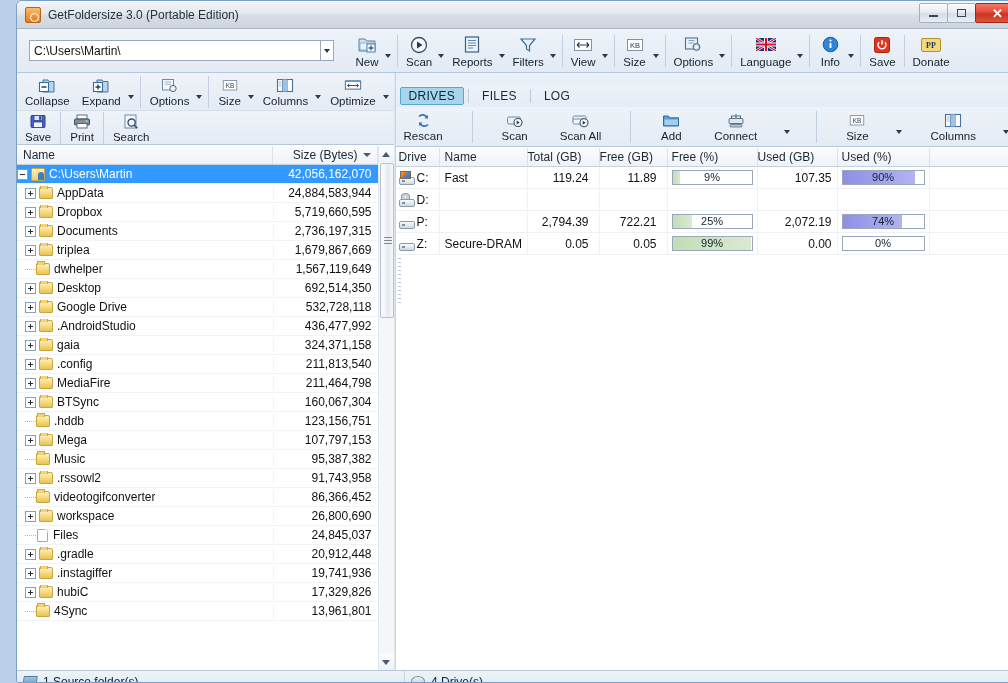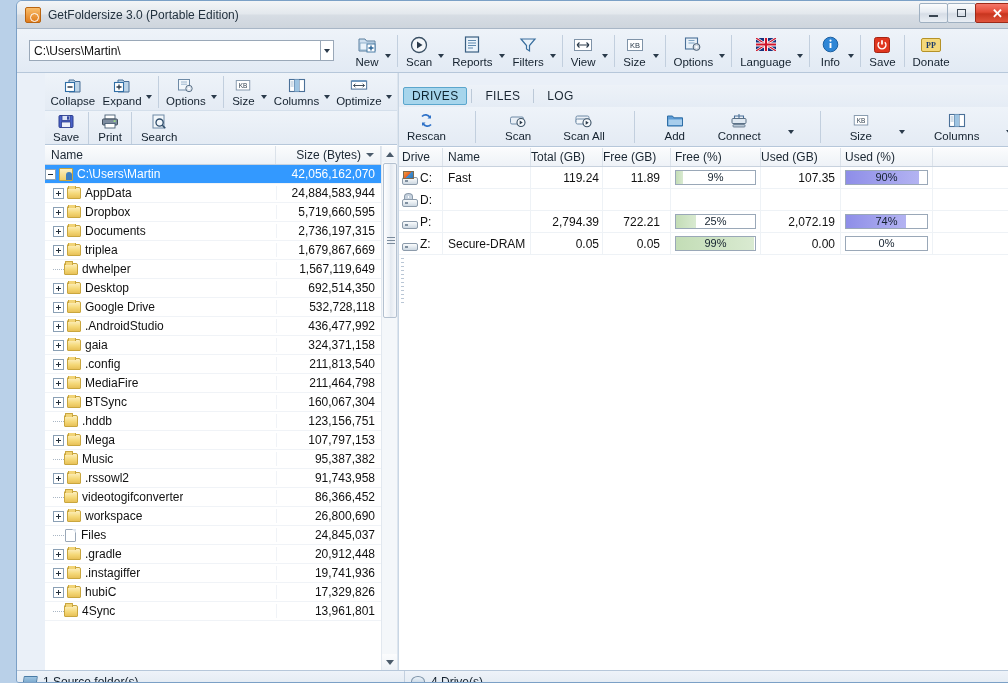--- a/index.html
+++ b/index.html
@@ -149,21 +149,20 @@
   
   .body-split {
     display: flex;
     height: 597px;
   }
   .left-pane {
     width: 380px;
     display: flex;
     flex-direction: column;
     background: #eaf0f8;
-    padding-left: 28px;
   }
   .splitter {
     width: 9px;
     background: linear-gradient(to bottom,#f0f4f9,#e6ecf4);
     position: relative;
     border-left: 1px solid #dde5ee;
     border-right: 1px solid #c9d6e4;
   }
   .splitter-grip {
     position: absolute;
@@ -413,21 +412,21 @@
     display: flex;
     height: 22px;
     font-size: 12px;
     color: #111;
     align-items: center;
     border-bottom: 1px solid #eef2f6;
   }
   .drow > div { border-right: 1px solid #eef2f6; height: 22px; display: flex; align-items: center; }
   .c-drive { width: 44px; padding-left: 3px; }
   .c-name  { width: 88px; padding-left: 5px; }
-  .c-total { width: 72px; justify-content: flex-end; padding-right: 3px; }
+  .c-total { width: 72px; justify-content: flex-end; padding-right: 10px; }
   .c-free  { width: 68px; justify-content: flex-end; padding-right: 10px; }
   .c-freep { width: 90px; padding: 0 4px; }
   .c-usedg { width: 80px; justify-content: flex-end; padding-right: 5px; }
   .c-usedp { width: 92px; padding: 0 4px; }
   .d-head .c-drive, .d-head .c-name { justify-content: flex-start; }
 
   .bar {
     position: relative;
     width: 100%;
     height: 15px;

